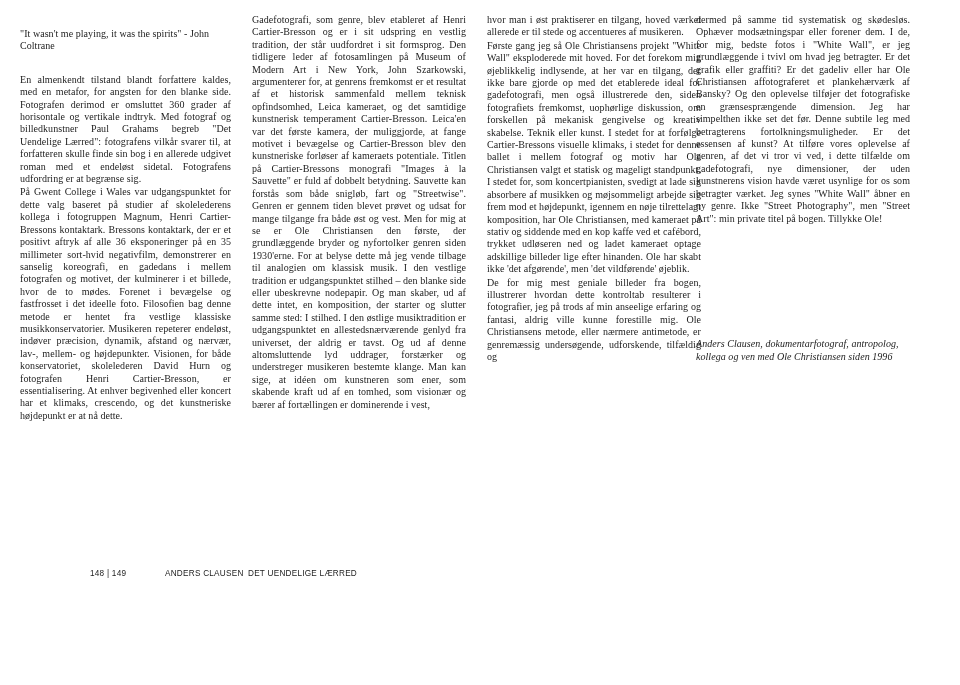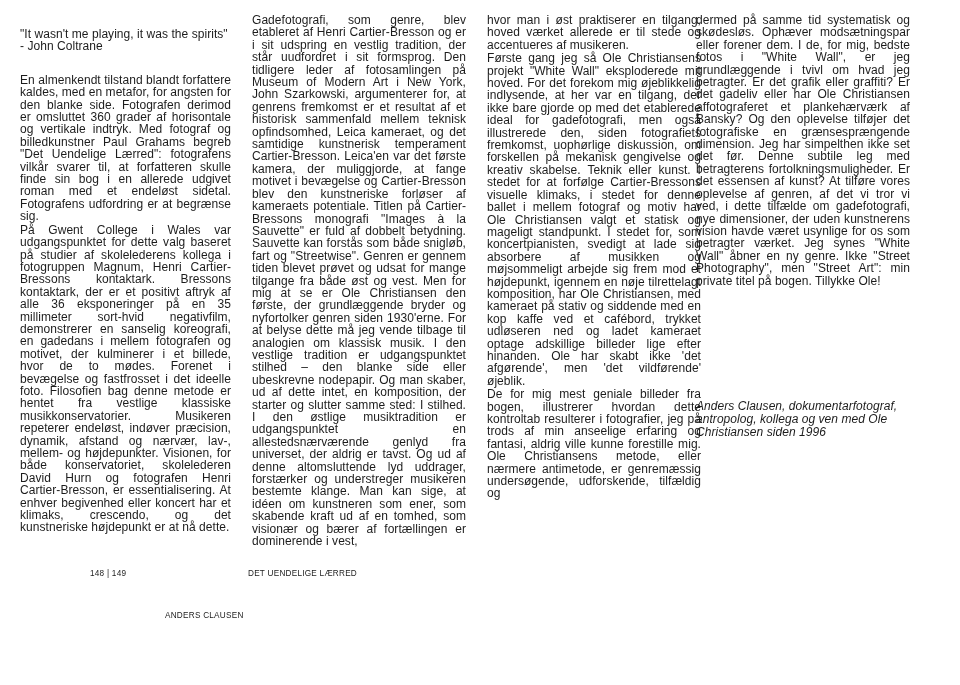--- a/index.html
+++ b/index.html
@@ -12,26 +12,27 @@
     position: relative;
     width: 960px; height: 685px;
     background: #ffffff;
     color: #1c1c1c;
     overflow: hidden;
   }
   .col {
     position: absolute;
     top: 14px;
     width: 214px;
-    font-size: 12px;
+    font-size: 10px;
     line-height: 12.4px;
     text-align: justify;
     letter-spacing: 0.05px;
     -webkit-hyphens: auto;
     hyphens: auto;
+    font-family: Liberation Serif, serif;
   }
   .col p { margin: 0; }
   .col p + p { margin-top: 1px; }
   .col-1 { left: 20px;  top: 28px; width: 211px; }
   .col-2 { left: 252px; }
   .col-3 { left: 487px; }
   .col-4 { left: 696px; }
   .quote {
     text-align: left;
     margin-bottom: 21px !important;
@@ -45,21 +46,21 @@
   .footer {
     position: absolute;
     top: 569px; left: 0;
     width: 100%;
     font-size: 8.2px;
     letter-spacing: 0.25px;
     color: #1c1c1c;
   }
   .footer span { position: absolute; top: 0; white-space: nowrap; }
   .footer .pagenums { left: 90px; }
-  .footer .author   { left: 165px; margin-top: 42px; }
+  .footer .author   { left: 165px; }
   .footer .booktitle{ left: 248px; }
 </style>
 </head>
 <body>
 
 <div class="page">
 
   <div class="col col-1">
     <p class="quote">"It wasn't me playing, it was the spirits" - John Coltrane</p>
     <p>En almenkendt tilstand blandt forfattere kaldes, med en metafor, for angsten for den blanke side. Fotografen derimod er omsluttet 360 grader af horisontale og vertikale indtryk. Med fotograf og billedkunstner Paul Grahams begreb "Det Uendelige Lærred": fotografens vilkår svarer til, at forfatteren skulle finde sin bog i en allerede udgivet roman med et endeløst sidetal. Fotografens udfordring er at begrænse sig.</p>

